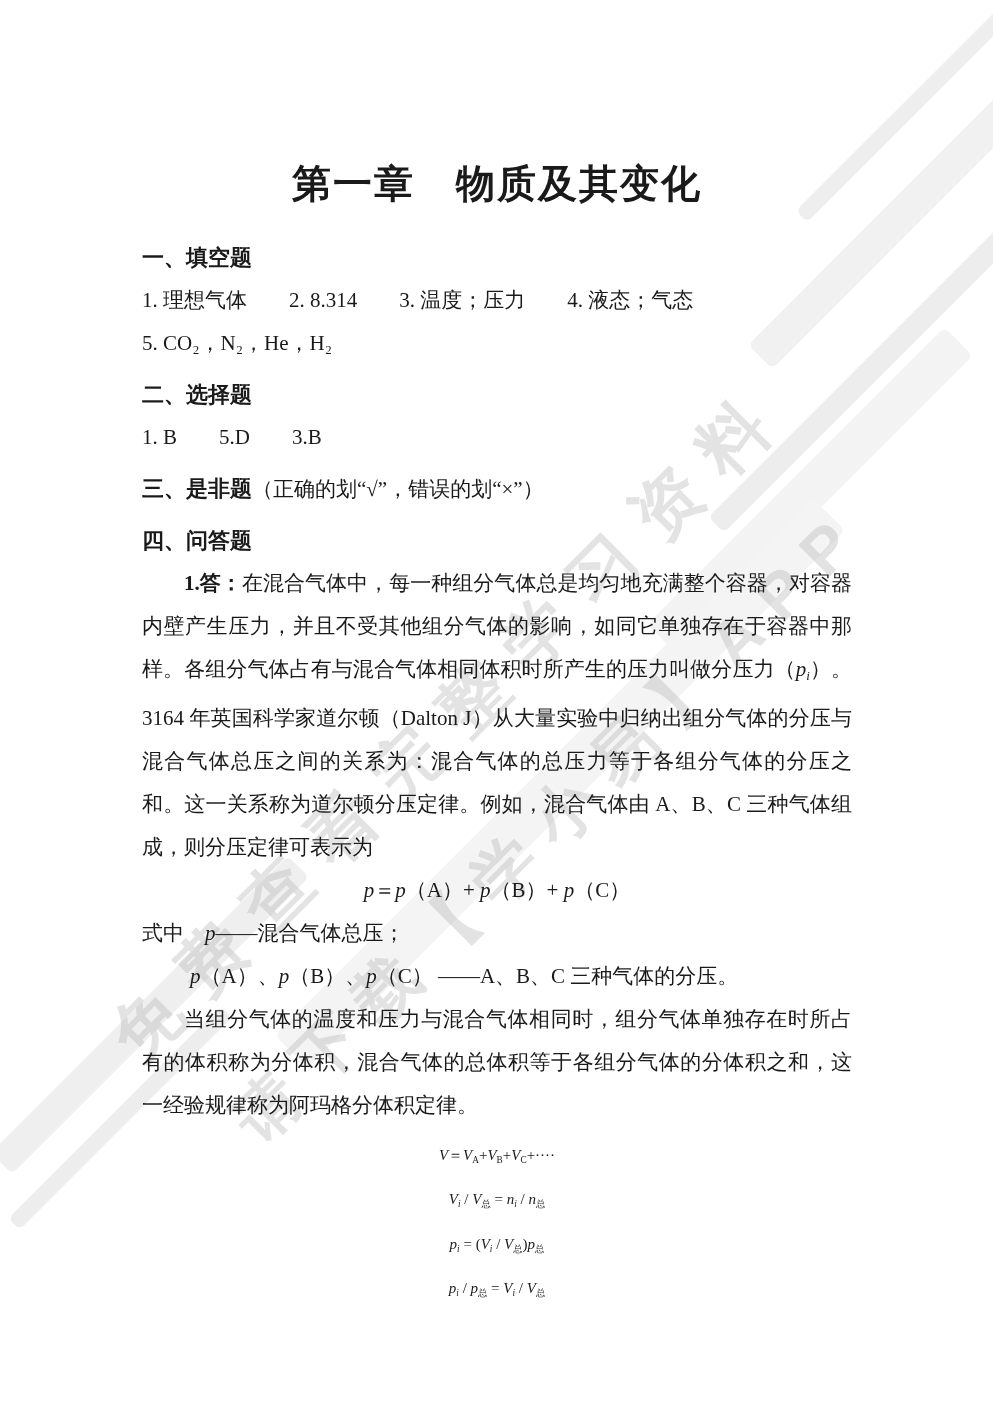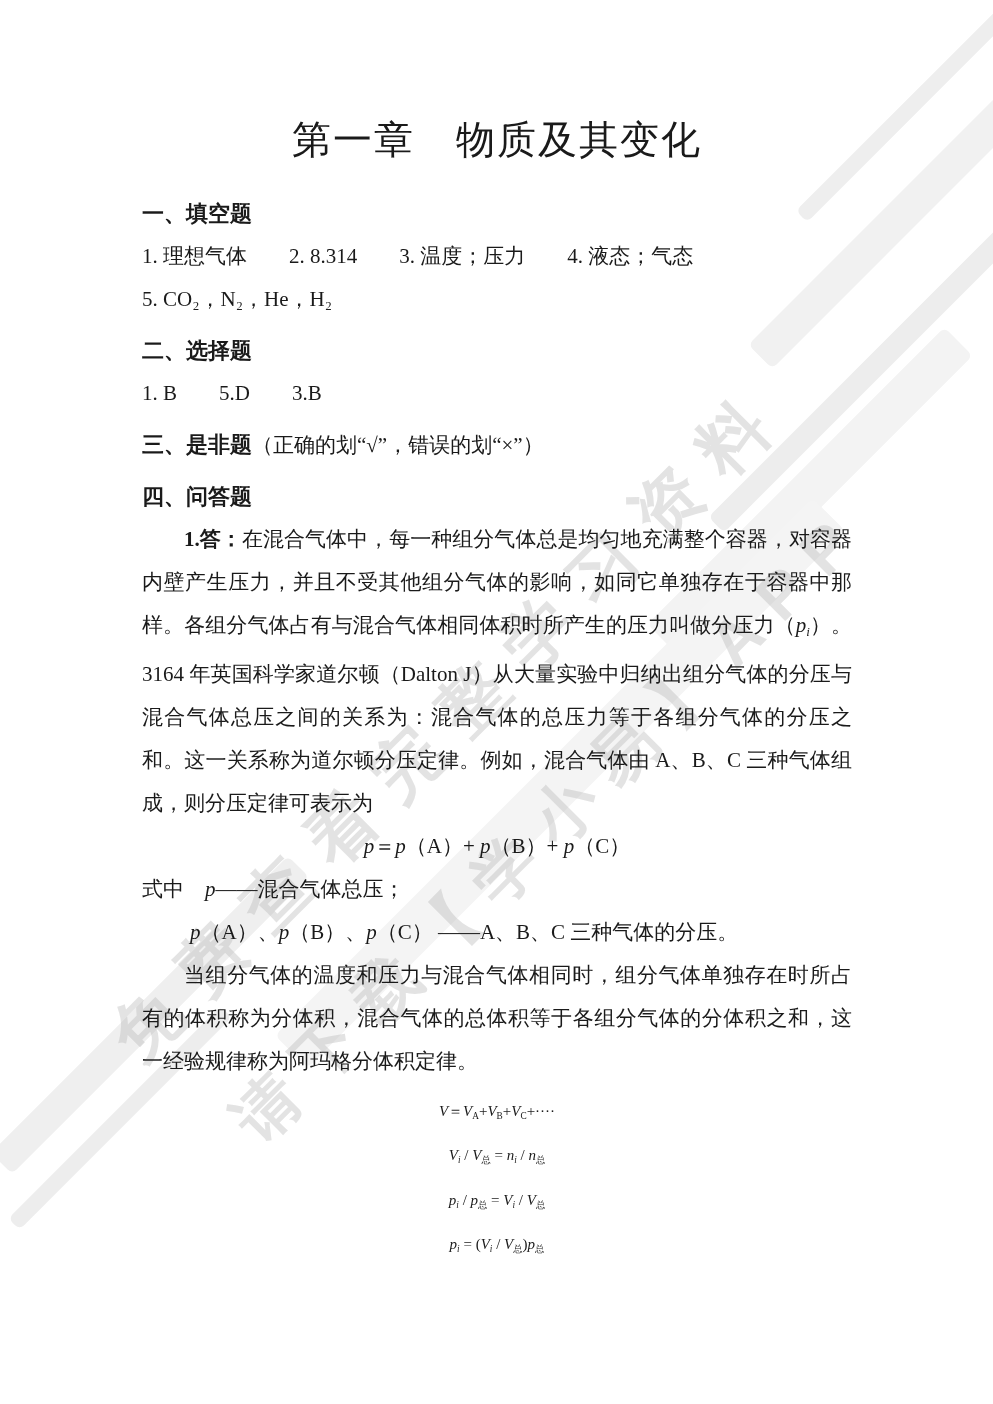--- a/index.html
+++ b/index.html
@@ -41,25 +41,26 @@
   .s6{left:-60px;top:1000px;width:420px;height:30px;background:#efefef;}
   .s7{left:-30px;top:1110px;width:300px;height:16px;background:#ededed;}
   
   .content{
     position:absolute;inset:0;
     padding:114px 141px 0 142px;
     z-index:2;
   }
   .title{
     font-family:"Liberation Sans","DejaVu Sans",sans-serif;
-    font-weight:normal;
+    font-weight:bold;
     font-size:39px;
     line-height:52px;
     text-align:center;
     letter-spacing:2px;
+    margin-top:44px;
   }
   .sec-head{
     font-family:"Liberation Sans","DejaVu Sans",sans-serif;
     font-weight:bold;
     font-size:22px;
     line-height:43px;
     margin-top:8px;
   }
   .sec-head.first{margin-top:26px;}
   .sec-head .note{
@@ -133,18 +134,18 @@
     <div class="formula center"><span class="it">p</span><span>＝</span><span class="it">p</span><span>（A）+ </span><span class="it">p</span><span>（B）+ </span><span class="it">p</span><span>（C）</span></div>
 
     <div class="formula"><span>式中　</span><span class="it">p</span><span>——混合气体总压；</span></div>
     <div class="formula indent-sm"><span class="it">p</span><span>（A）、</span><span class="it">p</span><span>（B）、</span><span class="it">p</span><span>（C） ——A、B、C 三种气体的分压。</span></div>
 
     <p class="para indent">当组分气体的温度和压力与混合气体相同时，组分气体单独存在时所占有的体积称为分体积，混合气体的总体积等于各组分气体的分体积之和，这一经验规律称为阿玛格分体积定律。</p>
 
     <div class="fblock">
       <div class="fline"><span class="it">V</span><span>＝</span><span class="it">V</span><span class="sub">A</span><span>+</span><span class="it">V</span><span class="sub">B</span><span>+</span><span class="it">V</span><span class="sub">C</span><span>+····</span></div>
       <div class="fline"><span class="it">V</span><span class="it sub">i</span><span> / </span><span class="it">V</span><span class="sub">总</span><span> = </span><span class="it">n</span><span class="it sub">i</span><span> / </span><span class="it">n</span><span class="sub">总</span></div>
+      <div class="fline"><span class="it">p</span><span class="it sub">i</span><span> = (</span><span class="it">V</span><span class="it sub">i</span><span> / </span><span class="it">V</span><span class="sub">总</span><span>)</span><span class="it">p</span><span class="sub">总</span></div>
       <div class="fline"><span class="it">p</span><span class="it sub">i</span><span> / </span><span class="it">p</span><span class="sub">总</span><span> = </span><span class="it">V</span><span class="it sub">i</span><span> / </span><span class="it">V</span><span class="sub">总</span></div>
-      <div class="fline"><span class="it">p</span><span class="it sub">i</span><span> = (</span><span class="it">V</span><span class="it sub">i</span><span> / </span><span class="it">V</span><span class="sub">总</span><span>)</span><span class="it">p</span><span class="sub">总</span></div>
     </div>
 
   </div>
 </div>
 
 </body></html>

